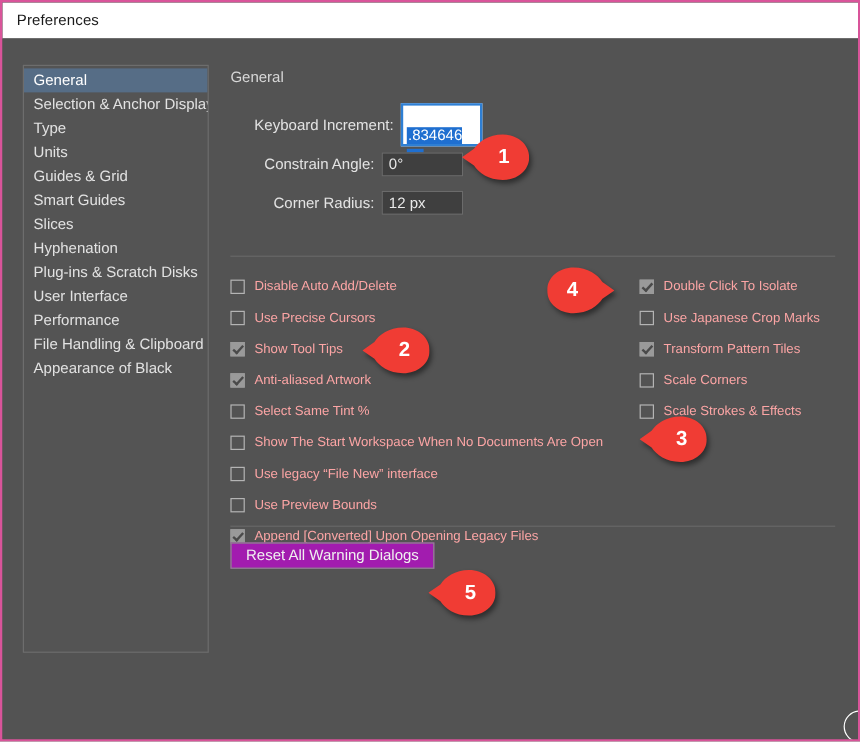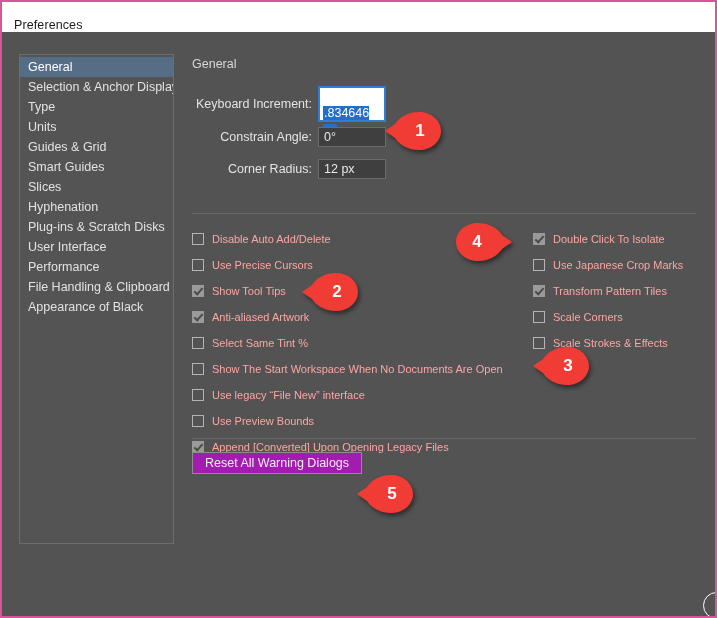--- a/index.html
+++ b/index.html
@@ -19,21 +19,21 @@
     border: 2px solid #d9549a;
     background: #535353;
     overflow: hidden;
   }
 
   
   #titlebar {
     height: 30px;
     background: #ffffff;
     display: flex;
-    align-items: flex-end;
+    align-items: center;
     padding-left: 12px;
     box-sizing: border-box;
   }
   #titlebar .title-text {
     font-size: 12.5px;
     color: #1b1b1b;
     letter-spacing: .1px;
   }
 
   
@@ -256,21 +256,21 @@
         <div class="side-item"><span>Performance</span></div>
         <div class="side-item"><span>File Handling &amp; Clipboard</span></div>
         <div class="side-item"><span>Appearance of Black</span></div>
       </div>
 
     <div id="pane">
 
       <div class="pane-heading">General</div>
 
       <div id="fields">
-          <div class="field-row" style="top: 62px; left: 0px;">
+          <div class="field-row" style="top: 62px; left: 16px;">
             <div class="field-label">Keyboard Increment:</div>
             <div class="field-input selected-text"><span class="sel-hl">.834646 px</span></div>
           </div>
           <div class="field-row" style="top: 95px; left: 0px;">
             <div class="field-label">Constrain Angle:</div>
             <div class="field-input w-plain"><span>0°</span></div>
           </div>
           <div class="field-row" style="top: 127px; left: 0px;">
             <div class="field-label">Corner Radius:</div>
             <div class="field-input w-plain"><span>12 px</span></div>

